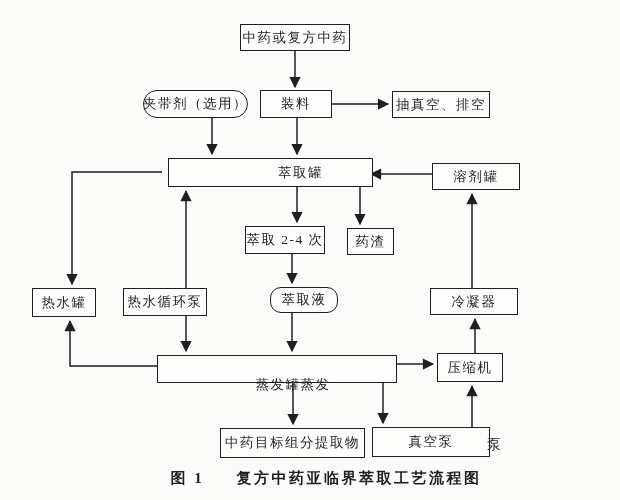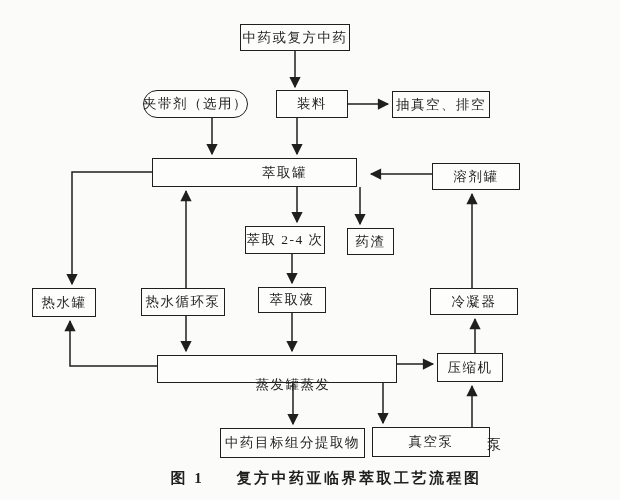--- a/index.html
+++ b/index.html
@@ -66,45 +66,45 @@
       <polyline points="472,288 472,194" class="edge" marker-end="url(#arrowhead)"></polyline>
     </svg>
 
   <div id="nodes">
       <div class="node" style="left: 240px; top: 24px; width: 110px; height: 27px;">
         <span class="node-label">中药或复方中药</span>
       </div>
       <div class="node" style="left: 143px; top: 90px; width: 105px; height: 28px; border-radius: 14px;">
         <span class="node-label">夹带剂（选用）</span>
       </div>
-      <div class="node" style="left: 276px; top: 90px; width: 72px; height: 28px;">
+      <div class="node" style="left: 260px; top: 90px; width: 72px; height: 28px;">
         <span class="node-label">装料</span>
       </div>
       <div class="node" style="left: 392px; top: 91px; width: 98px; height: 27px;">
         <span class="node-label">抽真空、排空</span>
       </div>
-      <div class="node" style="left: 152px; top: 158px; width: 205px; height: 29px;">
+      <div class="node" style="left: 168px; top: 158px; width: 205px; height: 29px;">
         <span class="node-label" style="transform: translateX(30px);">萃取罐</span>
       </div>
       <div class="node" style="left: 432px; top: 163px; width: 88px; height: 27px;">
         <span class="node-label">溶剂罐</span>
       </div>
       <div class="node" style="left: 245px; top: 226px; width: 80px; height: 28px;">
         <span class="node-label">萃取 2-4 次</span>
       </div>
       <div class="node" style="left: 347px; top: 228px; width: 47px; height: 27px;">
         <span class="node-label">药渣</span>
       </div>
       <div class="node" style="left: 32px; top: 288px; width: 64px; height: 29px;">
         <span class="node-label">热水罐</span>
       </div>
-      <div class="node" style="left: 123px; top: 288px; width: 84px; height: 28px; margin-left: 18px;">
+      <div class="node" style="left: 123px; top: 288px; width: 84px; height: 28px;">
         <span class="node-label">热水循环泵</span>
       </div>
-      <div class="node" style="left: 258px; top: 287px; width: 68px; height: 26px;">
+      <div class="node" style="left: 270px; top: 287px; width: 68px; height: 26px; border-radius: 11px;">
         <span class="node-label">萃取液</span>
       </div>
       <div class="node" style="left: 430px; top: 288px; width: 88px; height: 27px;">
         <span class="node-label">冷凝器</span>
       </div>
       <div class="node" style="left: 157px; top: 355px; width: 240px; height: 28px;">
         <span class="node-label" style="transform: translateX(16px); margin-top: 31px;">蒸发罐蒸发</span>
       </div>
       <div class="node" style="left: 437px; top: 353px; width: 66px; height: 29px;">
         <span class="node-label">压缩机</span>

